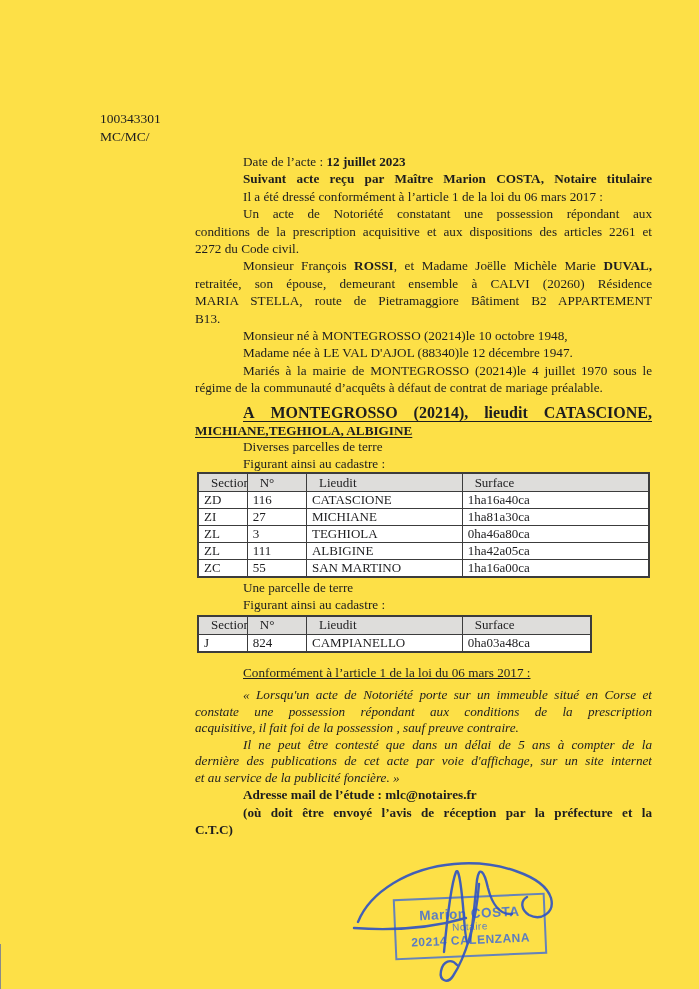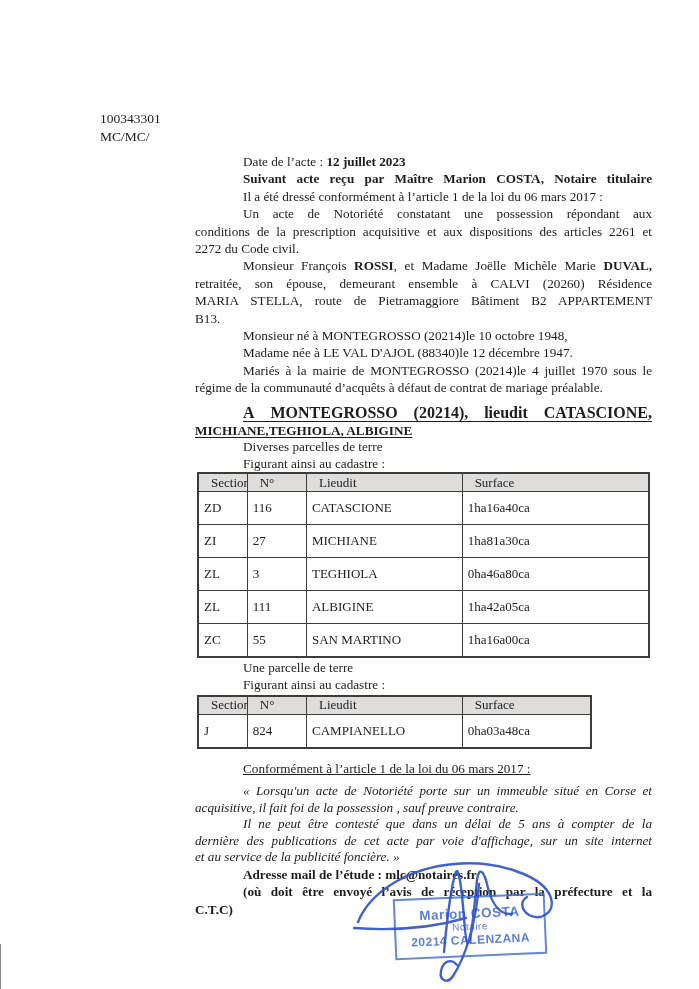--- a/index.html
+++ b/index.html
@@ -1,17 +1,17 @@
 <!DOCTYPE html>
 <html><head>
 <meta charset="utf-8">
 <style>
   html,body{margin:0;padding:0;background:#e8e8e8;}
   .page{
-    position:relative;width:699px;height:989px;background:#ffffff;
+    position:relative;width:699px;height:989px;background:#fde047;
     font-family:"Liberation Serif","DejaVu Serif",serif;color:#1d1d1f;
     overflow:hidden;margin:0 auto;
   }
   .refs{position:absolute;left:100px;top:110px;font-size:13.5px;line-height:18px;}
   .doc{position:absolute;left:195px;top:153px;width:457px;}
   .ln{overflow:hidden;}
   .blk-a .ln{height:17.4px;line-height:17.4px;font-size:13.2px;}
   .blk-h .ln{height:17.5px;line-height:17.5px;font-size:13.2px;}
   .blk-c .ln{height:16.6px;line-height:16.6px;font-size:13.2px;}
   .blk-cal .ln{height:16.8px;line-height:16.8px;font-size:13.2px;}
@@ -27,21 +27,21 @@
   .h1l1wrap{margin-left:48px;display:flex;justify-content:space-between;
     border-bottom:1.5px solid #1d1d1f;height:15.5px;line-height:15px;}
   .h1l1wrap span{font-weight:bold;}
   
   table.cad{border-collapse:collapse;table-layout:fixed;margin-left:2px;
     font-size:13px;background:#fff;}
   table.cad,table.cad td,table.cad th{border:1px solid #3c3c3c;}
   table.cad{border-width:2px;}
   table.cad th{background:#dedddb;font-weight:normal;text-align:left;height:17px;
     padding:0 12px;overflow:hidden;white-space:nowrap;}
-  table.cad td{height:15.5px;padding:8px 5px;overflow:hidden;white-space:nowrap;margin-top:29px;}
+  table.cad td{height:15.5px;padding:0 5px;overflow:hidden;white-space:nowrap;margin-top:29px;}
   .t1{width:453px;}
   .t2{width:395px;}
   
   .sp1{height:8.6px;}  .sp2{height:0px;}  .sp3{height:2px;}
   .sp4{height:11.5px;} .sp5{height:6px;}  .sp6{height:1px;}
   
   .stamp{
     position:absolute;left:394px;top:896px;width:148px;height:57px;
     transform:rotate(-2.5deg);border:2px solid rgba(74,114,207,.85);
     display:flex;flex-direction:column;justify-content:center;align-items:center;
@@ -186,20 +186,21 @@
     <div class="sp4"></div>
 
     <div class="blk-leg">
       <div class="ln ind">Conformément à l’article 1 de la loi du 06 mars 2017 :</div>
     </div>
 
     <div class="sp5"></div>
 
     <div class="blk-q it">
       <div class="ln ind js">«  Lorsqu'un acte de Notoriété porte sur un immeuble situé en Corse et</div>
+      <div class="ln js">constate une possession répondant aux conditions de la prescription</div>
       <div class="ln">acquisitive, il fait foi de la possession , sauf preuve contraire.</div>
       <div class="ln ind js">Il ne peut être contesté que dans un délai de 5 ans à compter de la</div>
       <div class="ln js">dernière des publications de cet acte par voie d'affichage, sur un site internet</div>
       <div class="ln">et au service de la publicité foncière. »</div>
     </div>
 
     <div class="blk-m b">
       <div class="ln ind">Adresse mail de l’étude : mlc@notaires.fr</div>
       <div class="ln ind js">(où doit être envoyé l’avis de réception par la préfecture et la</div>
       <div class="ln">C.T.C)</div>

